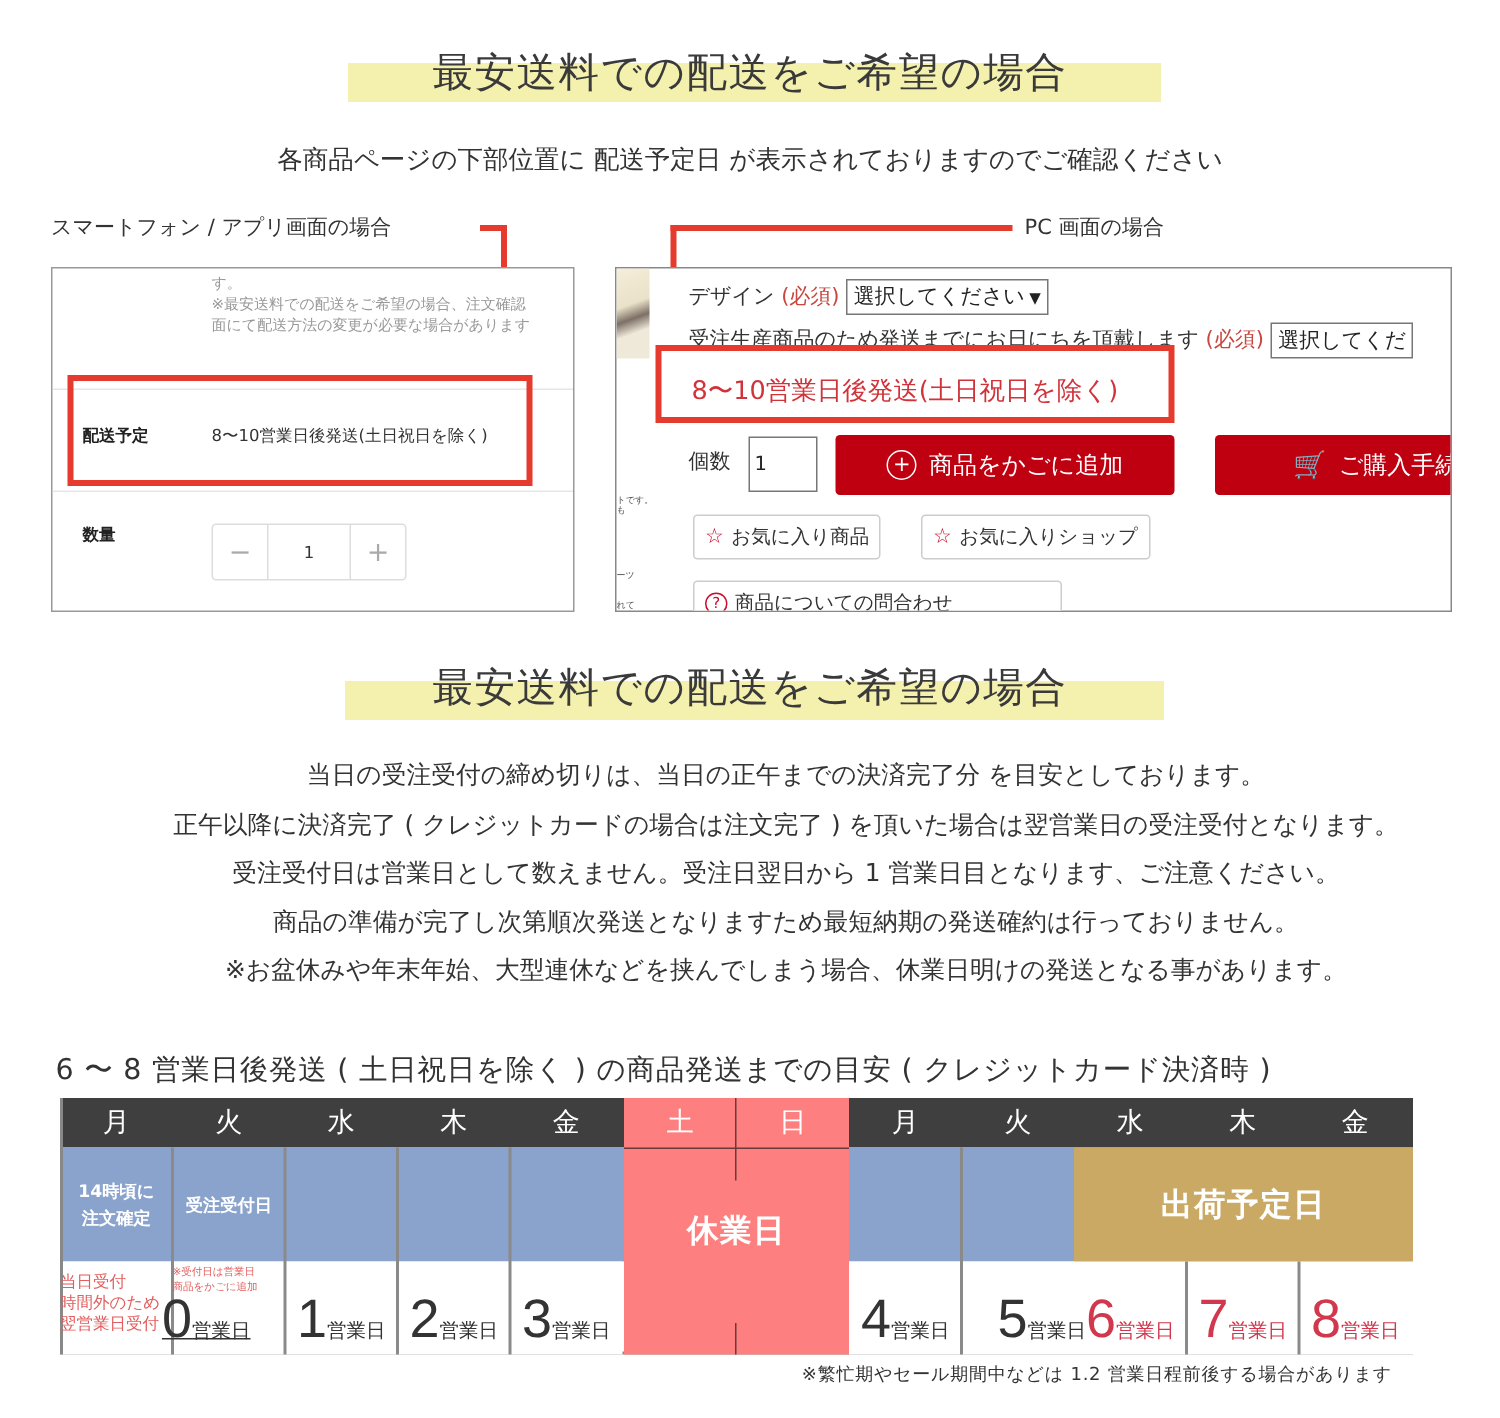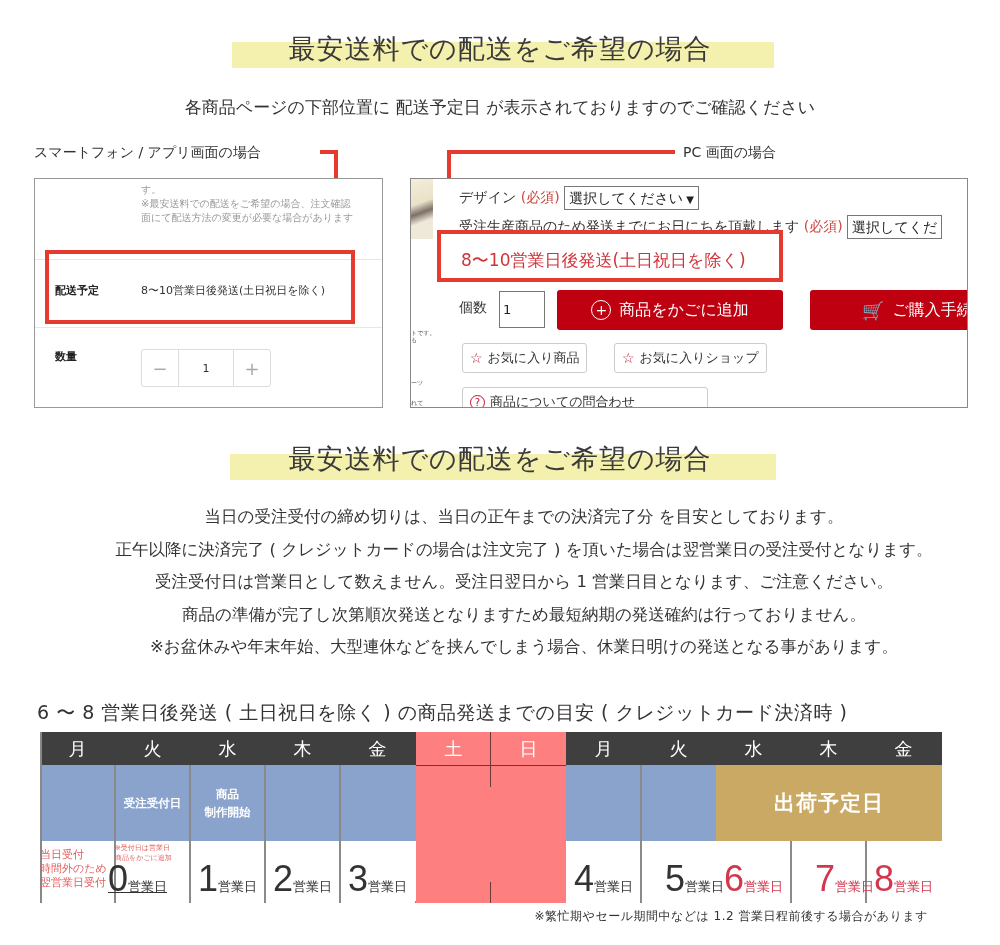--- a/index.html
+++ b/index.html
@@ -179,43 +179,44 @@
   <div class="wcell" style="left:526px;"></div>
   <div class="wcell" style="left:601px;"></div>
   <div class="wcell" style="left:676px;"></div>
   <div class="wcell" style="left:751px;"></div>
   <div class="wcell" style="left:826px; width:76px;"></div>
 
   <div class="weekend"></div>
   <div class="vsep-light" style="left:450px; top:0; height:55px; background:#6a3a3a;"></div>
   <div class="vsep-light" style="left:450px; top:150px; height:21px; background:#6a3a3a;"></div>
   <div style="position:absolute; left:376px; top:33px; width:150px; height:1px; background:#6a3a3a;"></div>
+  <div style="position:absolute; left:376px; top:74px; width:150px; text-align:center; color:#fff; font-size:21px; font-weight:bold; letter-spacing:1px;">休業日</div>
 
   <div class="gold">出荷予定日</div>
 
   <div class="hcell" style="left:0;">月</div>
   <div class="hcell" style="left:75px;">火</div>
   <div class="hcell" style="left:150px;">水</div>
   <div class="hcell" style="left:225px;">木</div>
   <div class="hcell" style="left:300px;">金</div>
   <div class="hcell" style="left:376px;">土</div>
   <div class="hcell" style="left:451px;">日</div>
   <div class="hcell" style="left:526px;">月</div>
   <div class="hcell" style="left:601px;">火</div>
   <div class="hcell" style="left:676px;">水</div>
   <div class="hcell" style="left:751px;">木</div>
   <div class="hcell" style="left:826px;">金</div>
 
+  <div class="bcell" style="left:0;">
+    <div>
+        <div>14時頃に</div>
+        <div>注文確定</div>
+      </div>
+  </div>
   <div class="bcell" style="left:75px;">受注受付日</div>
-  <div class="bcell" style="left:150px;">
-    <div>
-        <div>商品</div>
-        <div>制作開始</div>
-      </div>
-  </div>
 
   <div class="vsep" style="left:74px; top:33px; height:138px;"></div>
   <div class="vsep" style="left:149px; top:33px; height:138px;"></div>
   <div class="vsep" style="left:224px; top:33px; height:138px;"></div>
   <div class="vsep" style="left:299px; top:33px; height:138px;"></div>
   <div class="vsep" style="left:600px; top:33px; height:138px;"></div>
   <div class="vsep" style="left:750px; top:109px; height:62px;"></div>
   <div class="vsep" style="left:825px; top:109px; height:62px;"></div>
   <div style="position:absolute; left:0; top:0; width:2px; height:171px; background:#888;"></div>
 
@@ -229,17 +230,17 @@
     <div>商品をかごに追加</div>
   </div>
 
   <div class="daynum" style="left:60px;text-decoration:underline;"><span class="n">0</span><span class="u">営業日</span></div>
   <div class="daynum" style="left:150px;"><span class="n">1</span><span class="u">営業日</span></div>
   <div class="daynum" style="left:225px;"><span class="n">2</span><span class="u">営業日</span></div>
   <div class="daynum" style="left:300px;"><span class="n">3</span><span class="u">営業日</span></div>
   <div class="daynum" style="left:526px;"><span class="n">4</span><span class="u">営業日</span></div>
   <div class="daynum" style="left:601px;padding-left:24px;"><span class="n">5</span><span class="u">営業日</span></div>
   <div class="daynum red" style="left:676px;"><span class="n">6</span><span class="u">営業日</span></div>
-  <div class="daynum red" style="left:767px;"><span class="n">7</span><span class="u">営業日</span></div>
+  <div class="daynum red" style="left:751px;"><span class="n">7</span><span class="u">営業日</span></div>
   <div class="daynum red" style="left:826px;"><span class="n">8</span><span class="u">営業日</span></div>
 </div>
 
 <div class="footnote">※繁忙期やセール期間中などは 1.2 営業日程前後する場合があります</div>
 
 </body></html>

